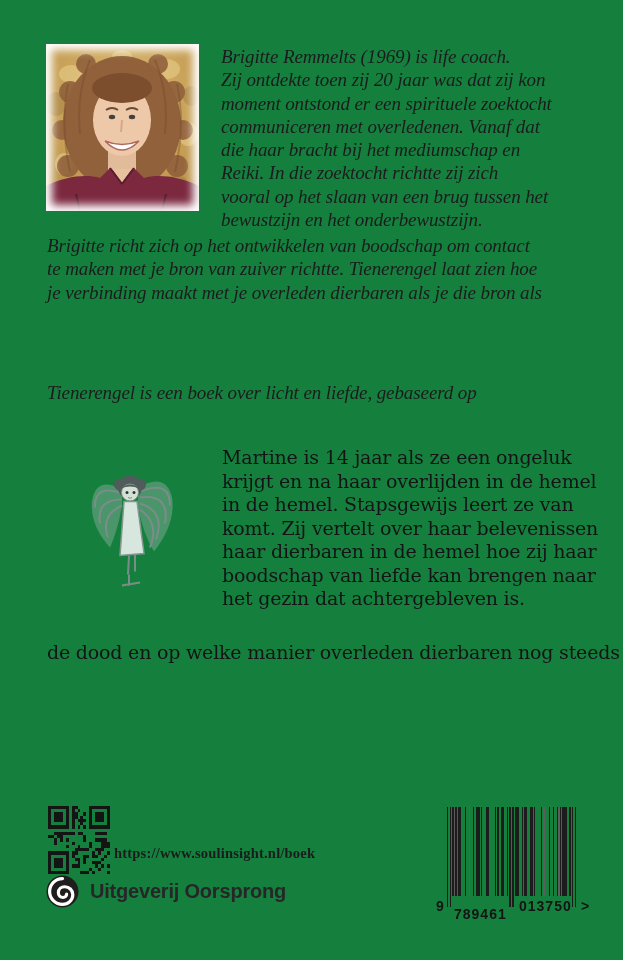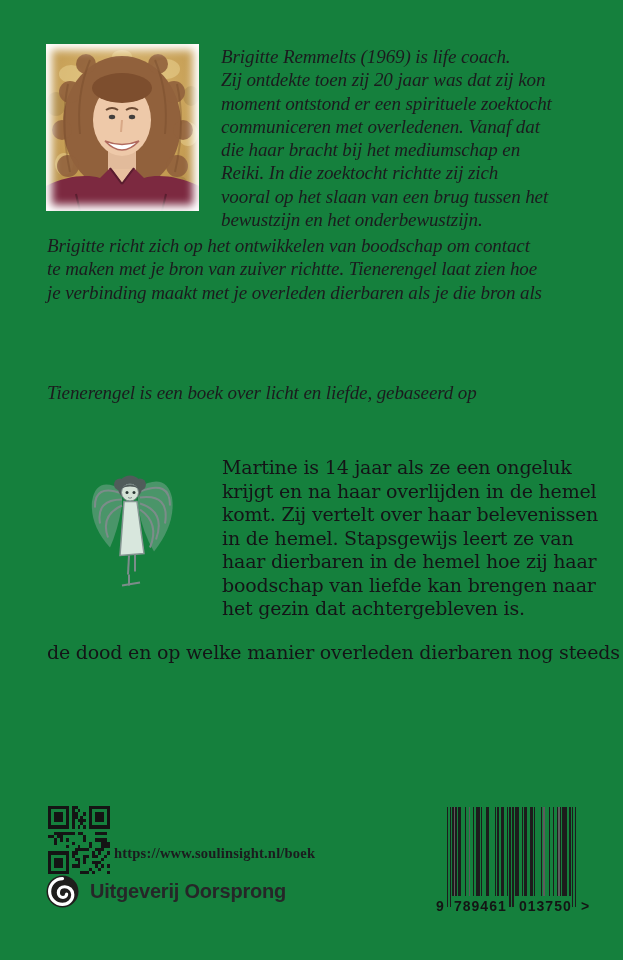--- a/index.html
+++ b/index.html
@@ -21,21 +21,21 @@
     font-style:italic;font-size:19px;line-height:23.4px;letter-spacing:-0.1px;
   }
   .tagline{
     position:absolute;left:47px;top:353px;
     font-style:italic;font-size:19px;line-height:23.4px;letter-spacing:-0.1px;margin-top:28px;
   }
   
   .angel{position:absolute;left:82px;top:470px;width:100px;height:128px;}
   .angel svg{display:block;width:100%;height:100%;}
   .story-beside{
-    position:absolute;left:222px;top:456px;
+    position:absolute;left:222px;top:446px;
     font-family:"DejaVu Serif",serif;font-size:19px;line-height:23.5px;letter-spacing:-0.2px;color:#141417;
   }
   .story-full{
     position:absolute;left:47px;top:641px;
     font-family:"DejaVu Serif",serif;font-size:19px;line-height:23.6px;letter-spacing:-0.2px;color:#141417;
   }
   
   .qr{position:absolute;left:48px;top:806px;width:62px;height:68px;}
   .qr svg{display:block;width:100%;height:100%;}
   .url{
@@ -49,21 +49,21 @@
     font-size:20px;letter-spacing:-0.2px;color:#262628;
   }
   .barcode{position:absolute;left:435px;top:807px;width:165px;height:112px;}
   .barcode svg{position:absolute;left:12px;top:0;width:129px;height:100px;}
   .bc-num{
     position:absolute;top:91px;
     font-family:"Liberation Sans","DejaVu Sans",sans-serif;font-weight:700;
     font-size:14px;letter-spacing:1px;color:#141414;white-space:nowrap;
   }
   .bc-9{left:1px;}
-  .bc-g1{left:19px;}
+  .bc-g1{left:19px;margin-top:8px;}
   .bc-g2{left:84px;}
   .bc-gt{left:146px;letter-spacing:0;}
 </style>
 </head>
 <body>
 
 <div class="page">
 
   <div class="photo">
     <svg viewBox="0 0 153 167" preserveAspectRatio="none">
@@ -181,22 +181,22 @@
           <path d="M47 103 L47 114"></path>
             <path d="M40 114 L58 111"></path>
         </g>
       </g>
     </svg>
   </div>
 
   <div class="story-beside">
       <div class="line">Martine is 14 jaar als ze een ongeluk</div>
       <div class="line">krijgt en na haar overlijden in de hemel</div>
+      <div class="line">in de hemel. Stapsgewijs leert ze van</div>
       <div class="line">komt. Zij vertelt over haar belevenissen</div>
-      <div class="line">in de hemel. Stapsgewijs leert ze van</div>
       <div class="line">haar dierbaren in de hemel hoe zij haar</div>
       <div class="line">boodschap van liefde kan brengen naar</div>
       <div class="line">het gezin dat achtergebleven is.</div>
     </div>
 
   <div class="story-full">
       <div class="line">de dood en op welke manier overleden dierbaren nog steeds</div>
     </div>
 
   <div class="qr">

